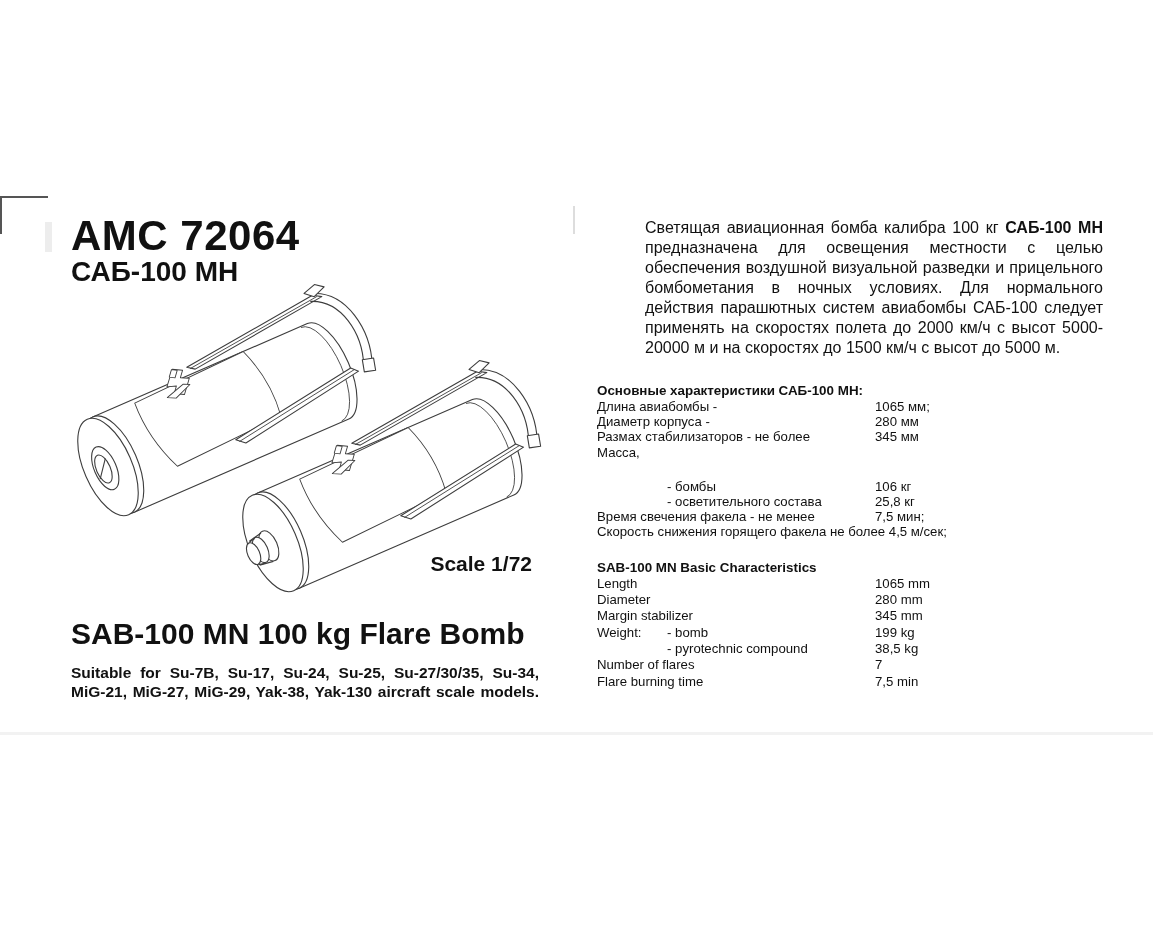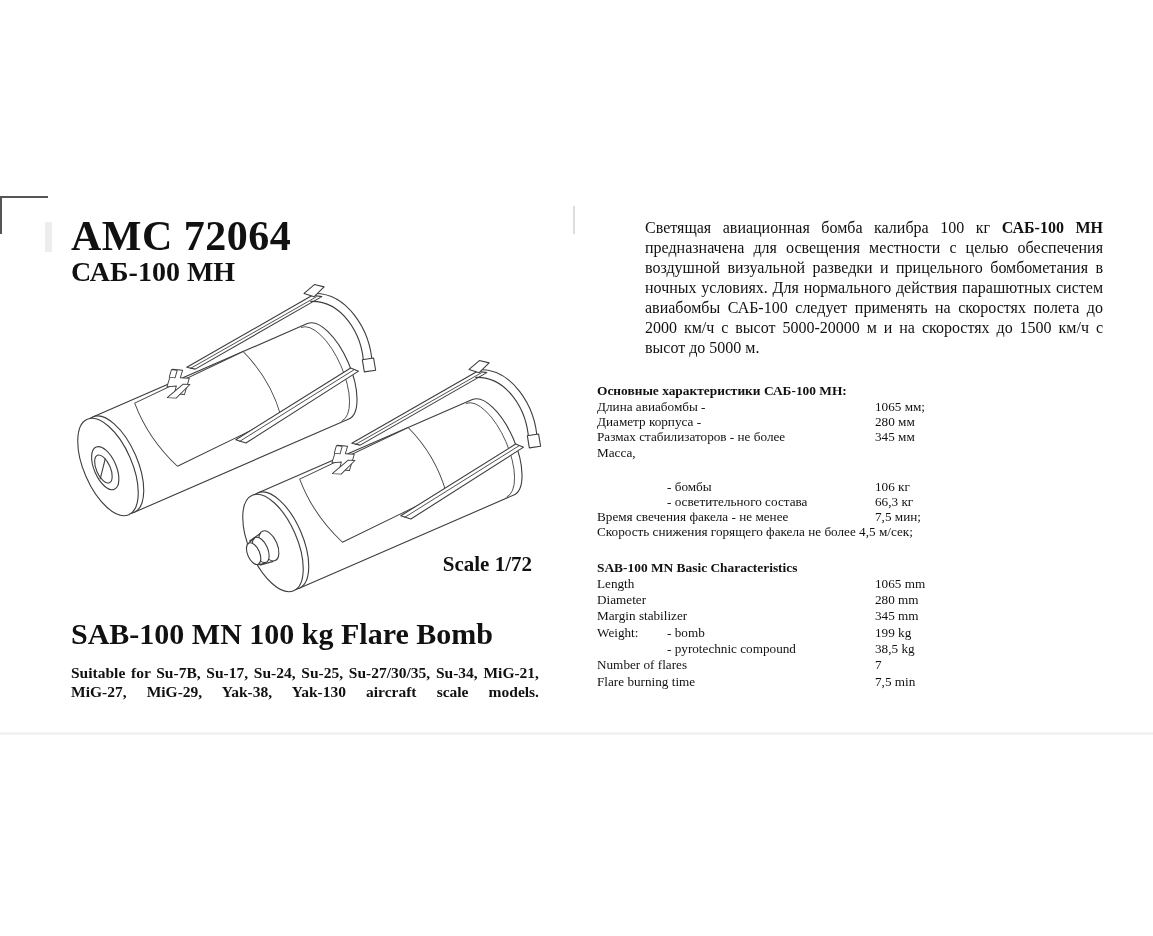--- a/index.html
+++ b/index.html
@@ -1,18 +1,18 @@
 <!DOCTYPE html>
 <html><head>
 <meta charset="utf-8">
 <style>
   html,body{margin:0;padding:0;background:#fff;}
   #page{
     position:relative;width:1153px;height:936px;background:#ffffff;overflow:hidden;
-    font-family:Liberation Serif, serif;color:#111;
+    font-family:Liberation Sans, sans-serif;color:#111;
   }
   .abs{position:absolute;}
   
   .mark-h{left:0;top:196px;width:48px;height:1.5px;background:#555;}
   .mark-v{left:0;top:196px;width:1.5px;height:38px;background:#555;}
   .ghost-left{left:45px;top:222px;width:7px;height:30px;background:#ededed;}
   .ghost-right{left:573px;top:206px;width:2px;height:28px;background:#dddddd;}
   .ghost-band{left:0;top:732px;width:1153px;height:3px;background:#f2f2f2;}
   
   .title-code{left:71px;top:215px;font-size:42px;font-weight:bold;line-height:42px;letter-spacing:.5px;}
@@ -143,21 +143,21 @@
           <span class="tvalue"></span>
         </div>
         <div class="trow indent gap">
           <span class="tprefix"></span>
           <span class="tlabel">- бомбы</span>
           <span class="tvalue">106 кг</span>
         </div>
         <div class="trow indent">
           <span class="tprefix"></span>
           <span class="tlabel">- осветительного состава</span>
-          <span class="tvalue">66,3 кг</span>
+          <span class="tvalue">25,8 кг</span>
         </div>
         <div class="trow">
           <span class="tprefix"></span>
           <span class="tlabel">Время свечения факела - не менее</span>
           <span class="tvalue">7,5 мин;</span>
         </div>
       </div>
 
     <div class="tbl-note">Скорость снижения горящего факела не более 4,5 м/сек;</div>
 

